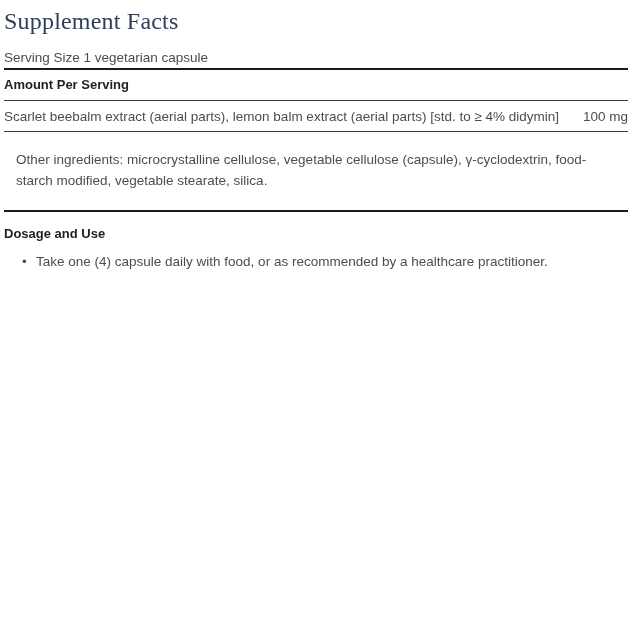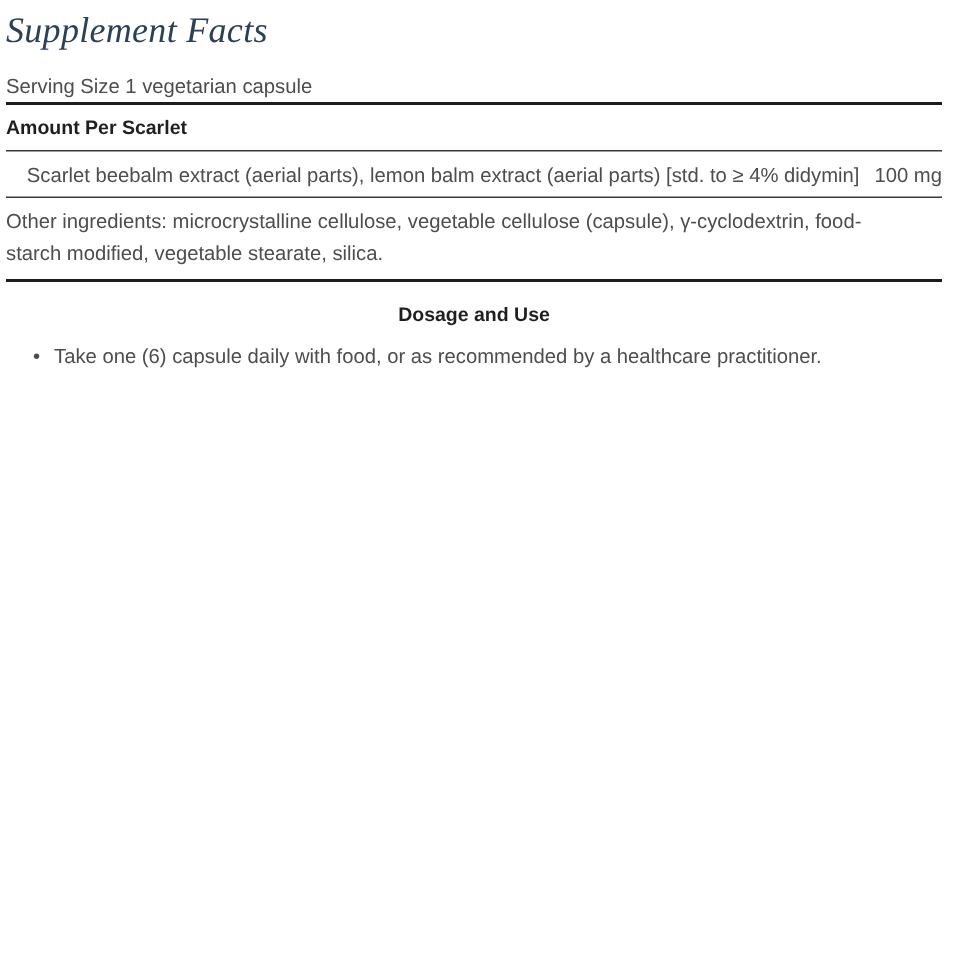--- a/index.html
+++ b/index.html
@@ -24,21 +24,20 @@
 
   .sf-title {
     font-family: "Liberation Serif", serif;
     font-size: 24px;
     font-weight: 400;
     color: #2c4058;
     letter-spacing: 0.2px;
     margin: 0;
     padding: 7px 0 0 0;
     line-height: 1.2;
-    font-style: italic;
   }
 
   .serving-size {
     font-size: 13.5px;
     color: #4d4d4d;
     line-height: 1.45;
     margin: 0;
     padding: 12px 0 1px 0;
   }
 
@@ -68,44 +67,42 @@
     align-items: baseline;
     justify-content: space-between;
     font-size: 13.5px;
     color: #4d4d4d;
     line-height: 1.45;
     padding: 6px 0 5px 0;
   }
   .ingredient-name {
     flex: 1 1 auto;
     padding-right: 10px;
-    text-align: right;
   }
   .ingredient-amount {
     flex: 0 0 auto;
     white-space: nowrap;
     text-align: center;
   }
 
   .other-ingredients {
     font-size: 13.5px;
     color: #4d4d4d;
     line-height: 1.52;
     padding: 6px 0 7px 0;
-    margin: 0;
+    margin: 12px;
     max-width: 600px;
   }
 
   .dosage-head {
     font-size: 13px;
     font-weight: bold;
     color: #1f1f1f;
     line-height: 1.4;
     padding: 13px 0 0 0;
-    text-align: center;
   }
 
   .dosage-list {
     margin: 0;
     padding: 9px 0 0 32px;
     list-style: none;
   }
   .dosage-list li {
     position: relative;
     font-size: 13.5px;
@@ -125,37 +122,37 @@
 <body>
 
 <div class="panel">
 
   <h1 class="sf-title">Supplement Facts</h1>
 
   <div class="serving-size">Serving Size 1 vegetarian capsule</div>
 
   <hr class="rule-thick">
 
-  <div class="amount-head">Amount Per Scarlet</div>
+  <div class="amount-head">Amount Per Serving</div>
 
   <hr class="rule-thin">
 
   <div class="ingredient-row">
     <span class="ingredient-name">Scarlet beebalm extract (aerial parts), lemon balm extract (aerial parts) [std. to ≥ 4% didymin]</span>
     <span class="ingredient-amount">100 mg</span>
   </div>
 
   <hr class="rule-thin">
 
   <p class="other-ingredients">Other ingredients: microcrystalline cellulose, vegetable cellulose (capsule), γ-cyclodextrin, food-starch modified, vegetable stearate, silica.</p>
 
   <hr class="rule-thick">
 
   <div class="dosage-head">Dosage and Use</div>
 
   <ul class="dosage-list">
     <li>
       <span class="bullet">•</span>
-      <span>Take one (6) capsule daily with food, or as recommended by a healthcare practitioner.</span>
+      <span>Take one (4) capsule daily with food, or as recommended by a healthcare practitioner.</span>
     </li>
   </ul>
 
 </div>
 
 </body></html>

